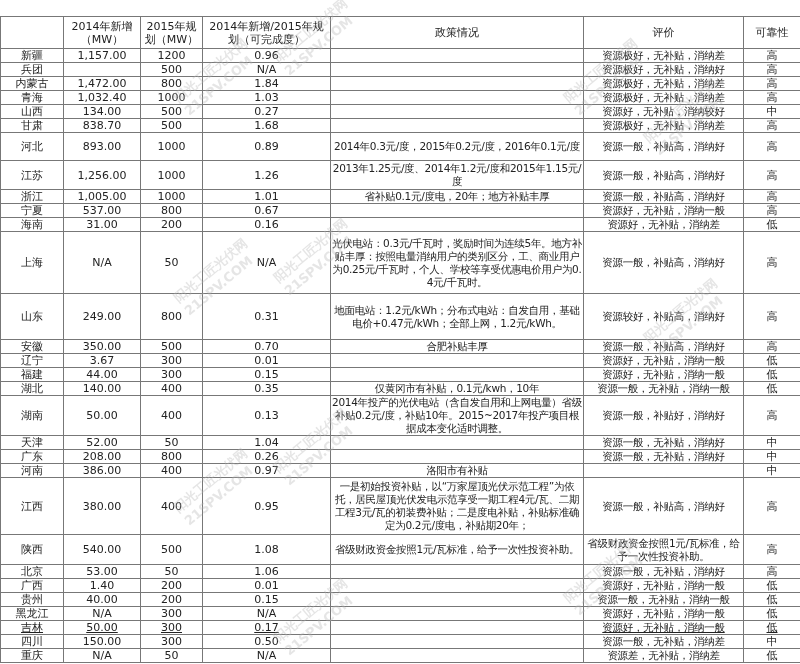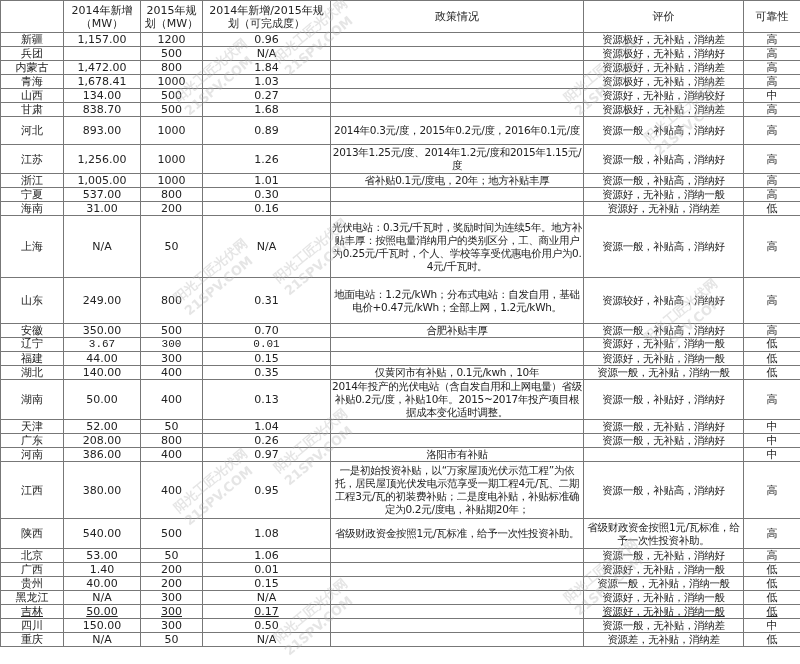--- a/index.html
+++ b/index.html
@@ -1,18 +1,18 @@
 <!DOCTYPE html>
 <html><head>
 <meta charset="utf-8">
 <style>
   html, body { margin:0; padding:0; background:#ffffff; }
   body { width:800px; height:664px; overflow:hidden; position:relative;
          font-family:"DejaVu Sans","Liberation Sans",sans-serif; color:#222; }
-  table { border-collapse:collapse; table-layout:fixed; width:800px; position:absolute; left:0; top:0; }
+  table { border-collapse:collapse; table-layout:fixed; width:800px; position:absolute; left:0; top:16px; }
   td, th { border:1px solid #777; font-size:11px; line-height:13px; padding:0 1px;
            text-align:center; vertical-align:middle; font-weight:normal; overflow:hidden;
            white-space:normal; word-break:break-all; }
   th { font-size:11px; }
   .tight { font-size:10.5px; line-height:13px; letter-spacing:-0.3px; }
   .wm { position:absolute; color:rgba(180,180,180,0.35); font-size:16px; font-weight:bold;
         transform:rotate(-40deg); pointer-events:none; white-space:nowrap; }
   .wm span { display:block; font-size:13px; }
 </style>
 </head>
@@ -62,21 +62,21 @@
         <td>内蒙古</td>
         <td>1,472.00</td>
         <td>800</td>
         <td>1.84</td>
         <td class="tight"></td>
         <td class="tight">资源极好，无补贴，消纳差</td>
         <td>高</td>
       </tr>
       <tr style="height: 14px;">
         <td>青海</td>
-        <td>1,678.41</td>
+        <td>1,032.40</td>
         <td>1000</td>
         <td>1.03</td>
         <td class="tight"></td>
         <td class="tight">资源极好，无补贴，消纳差</td>
         <td>高</td>
       </tr>
       <tr style="height: 14px;">
         <td>山西</td>
         <td>134.00</td>
         <td>500</td>
@@ -118,21 +118,21 @@
         <td>1000</td>
         <td>1.01</td>
         <td class="tight">省补贴0.1元/度电，20年；地方补贴丰厚</td>
         <td class="tight">资源一般，补贴高，消纳好</td>
         <td>高</td>
       </tr>
       <tr style="height: 14px;">
         <td>宁夏</td>
         <td>537.00</td>
         <td>800</td>
-        <td>0.30</td>
+        <td>0.67</td>
         <td class="tight"></td>
         <td class="tight">资源好，无补贴，消纳一般</td>
         <td>高</td>
       </tr>
       <tr style="height: 14px;">
         <td>海南</td>
         <td>31.00</td>
         <td>200</td>
         <td>0.16</td>
         <td class="tight"></td>
@@ -159,21 +159,21 @@
       </tr>
       <tr style="height: 14px;">
         <td>安徽</td>
         <td>350.00</td>
         <td>500</td>
         <td>0.70</td>
         <td class="tight">合肥补贴丰厚</td>
         <td class="tight">资源一般，补贴高，消纳好</td>
         <td>高</td>
       </tr>
-      <tr style="height: 14px; font-family: Liberation Mono, monospace;">
+      <tr style="height: 14px;">
         <td>辽宁</td>
         <td>3.67</td>
         <td>300</td>
         <td>0.01</td>
         <td class="tight"></td>
         <td class="tight">资源好，无补贴，消纳一般</td>
         <td>低</td>
       </tr>
       <tr style="height: 14px;">
         <td>福建</td>

